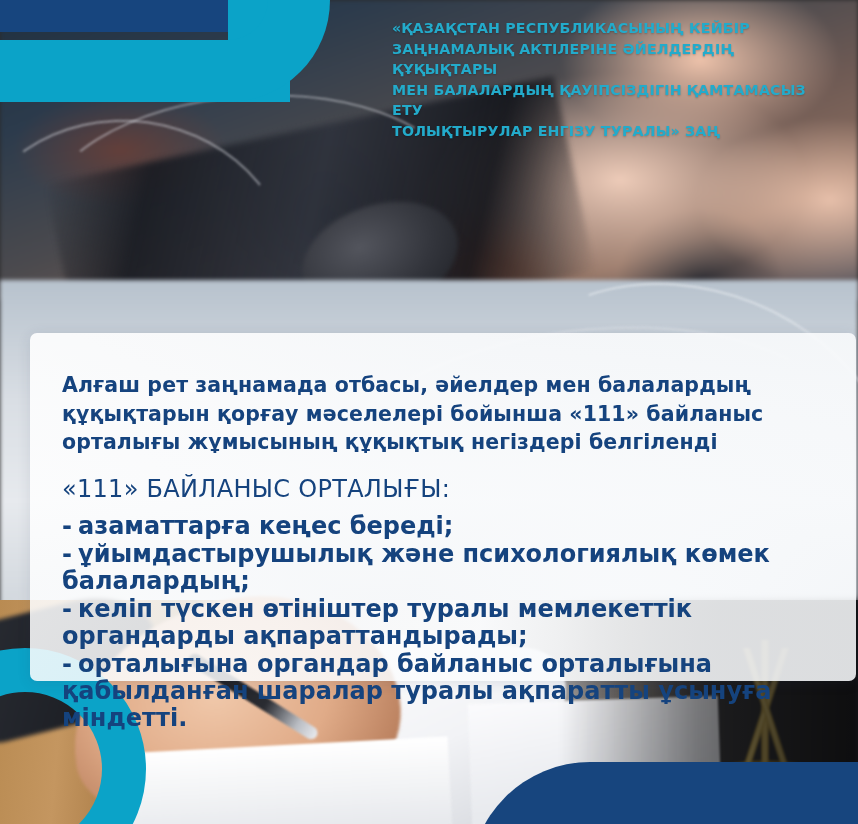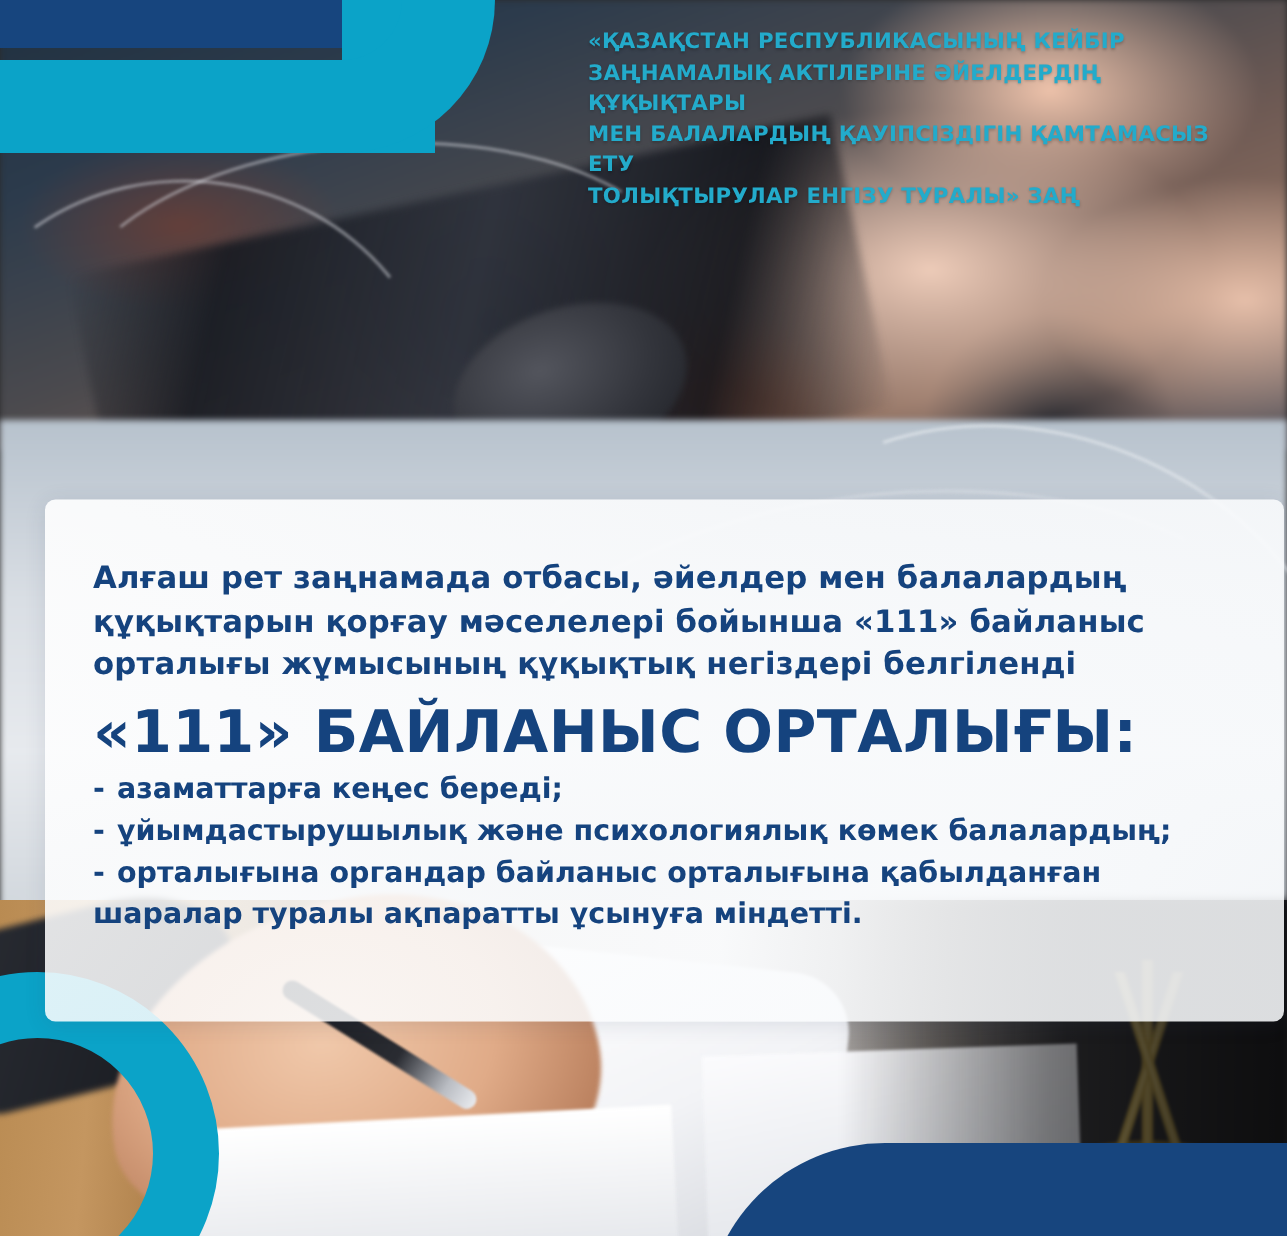--- a/index.html
+++ b/index.html
@@ -140,26 +140,26 @@
     border-radius:7px;
     background:linear-gradient(140deg,rgba(255,255,255,.90) 0%,rgba(252,253,254,.86) 40%,rgba(248,250,252,.88) 100%);
     box-shadow:0 2px 14px rgba(40,60,90,.12);
     padding:38px 30px 0 32px;box-sizing:border-box;margin-top:45px;
   }
   .lead{
     color:#15437E;font-weight:bold;font-size:20.5px;line-height:28.5px;
     letter-spacing:.1px;margin:0 0 6px 0;
   }
   .title{
-    color:#15437E;font-weight:bold;font-size:39px;line-height:40px;
+    color:#15437E;font-weight:normal;font-size:24px;line-height:40px;
     letter-spacing:.3px;margin:12px 0 4px 0;
   }
   .bullets{margin:0;padding:0;list-style:none;}
   .bullets li{
-    color:#15437E;font-weight:bold;font-size:19px;line-height:27px;
+    color:#15437E;font-weight:bold;font-size:24px;line-height:27px;
     letter-spacing:0;margin:0 0 1px 0;
   }
   .dash{display:inline-block;width:16px;}
 </style>
 </head>
 <body>
 
 <div class="poster">
 
   <div class="photo">
@@ -197,17 +197,18 @@
     <div>МЕН БАЛАЛАРДЫҢ ҚАУІПСІЗДІГІН ҚАМТАМАСЫЗ ЕТУ</div>
     <div>ТОЛЫҚТЫРУЛАР ЕНГІЗУ ТУРАЛЫ» ЗАҢ</div>
   </div>
 
   <div class="card">
     <p class="lead">Алғаш рет заңнамада отбасы, әйелдер мен балалардың құқықтарын қорғау мәселелері бойынша «111» байланыс орталығы жұмысының құқықтық негіздері белгіленді</p>
     <div class="title">«111» БАЙЛАНЫС ОРТАЛЫҒЫ:</div>
     <ul class="bullets">
       <li><span class="dash">-</span><span>азаматтарға кеңес береді;</span></li>
       <li><span class="dash">-</span><span>ұйымдастырушылық және психологиялық көмек балалардың;</span></li>
+      <li><span class="dash">-</span><span>келіп түскен өтініштер туралы мемлекеттік органдарды ақпараттандырады;</span></li>
       <li><span class="dash">-</span><span>орталығына органдар байланыс орталығына қабылданған шаралар туралы ақпаратты ұсынуға міндетті.</span></li>
     </ul>
   </div>
 
 </div>
 
 </body></html>

